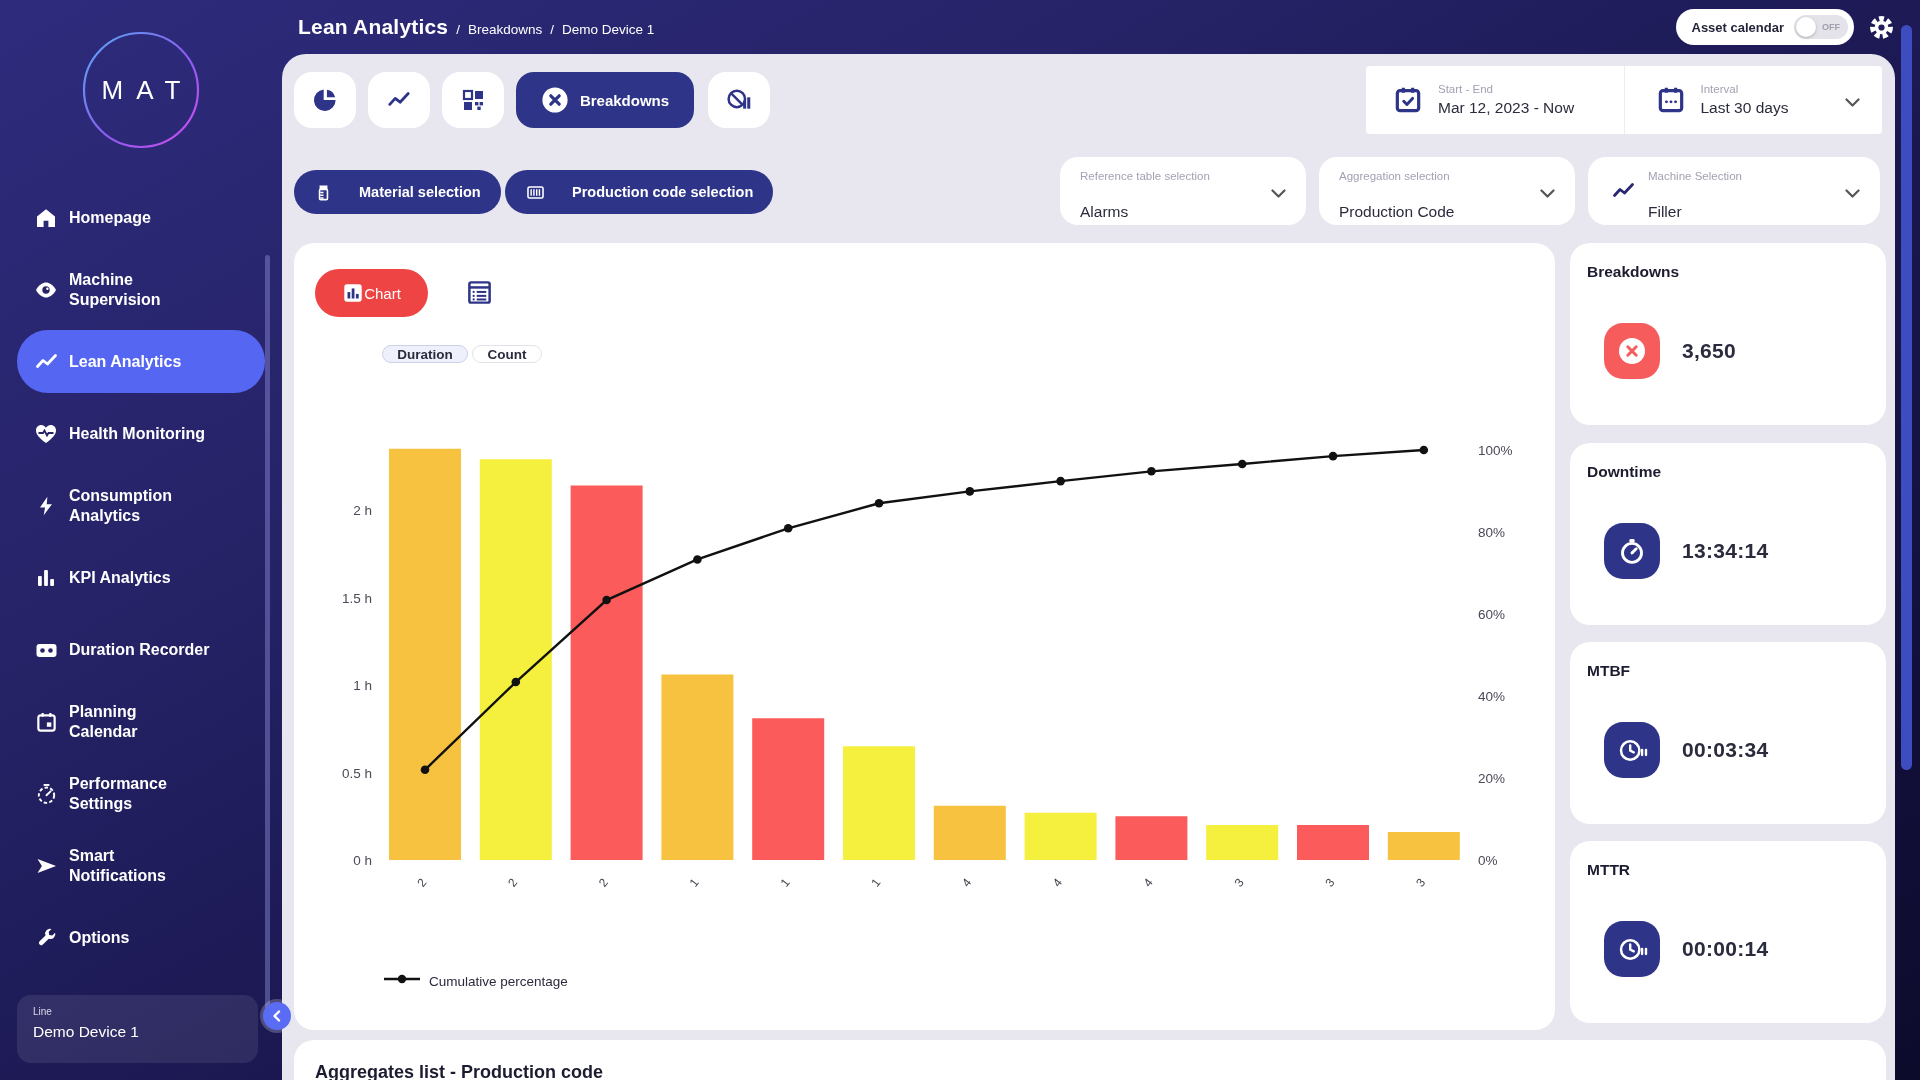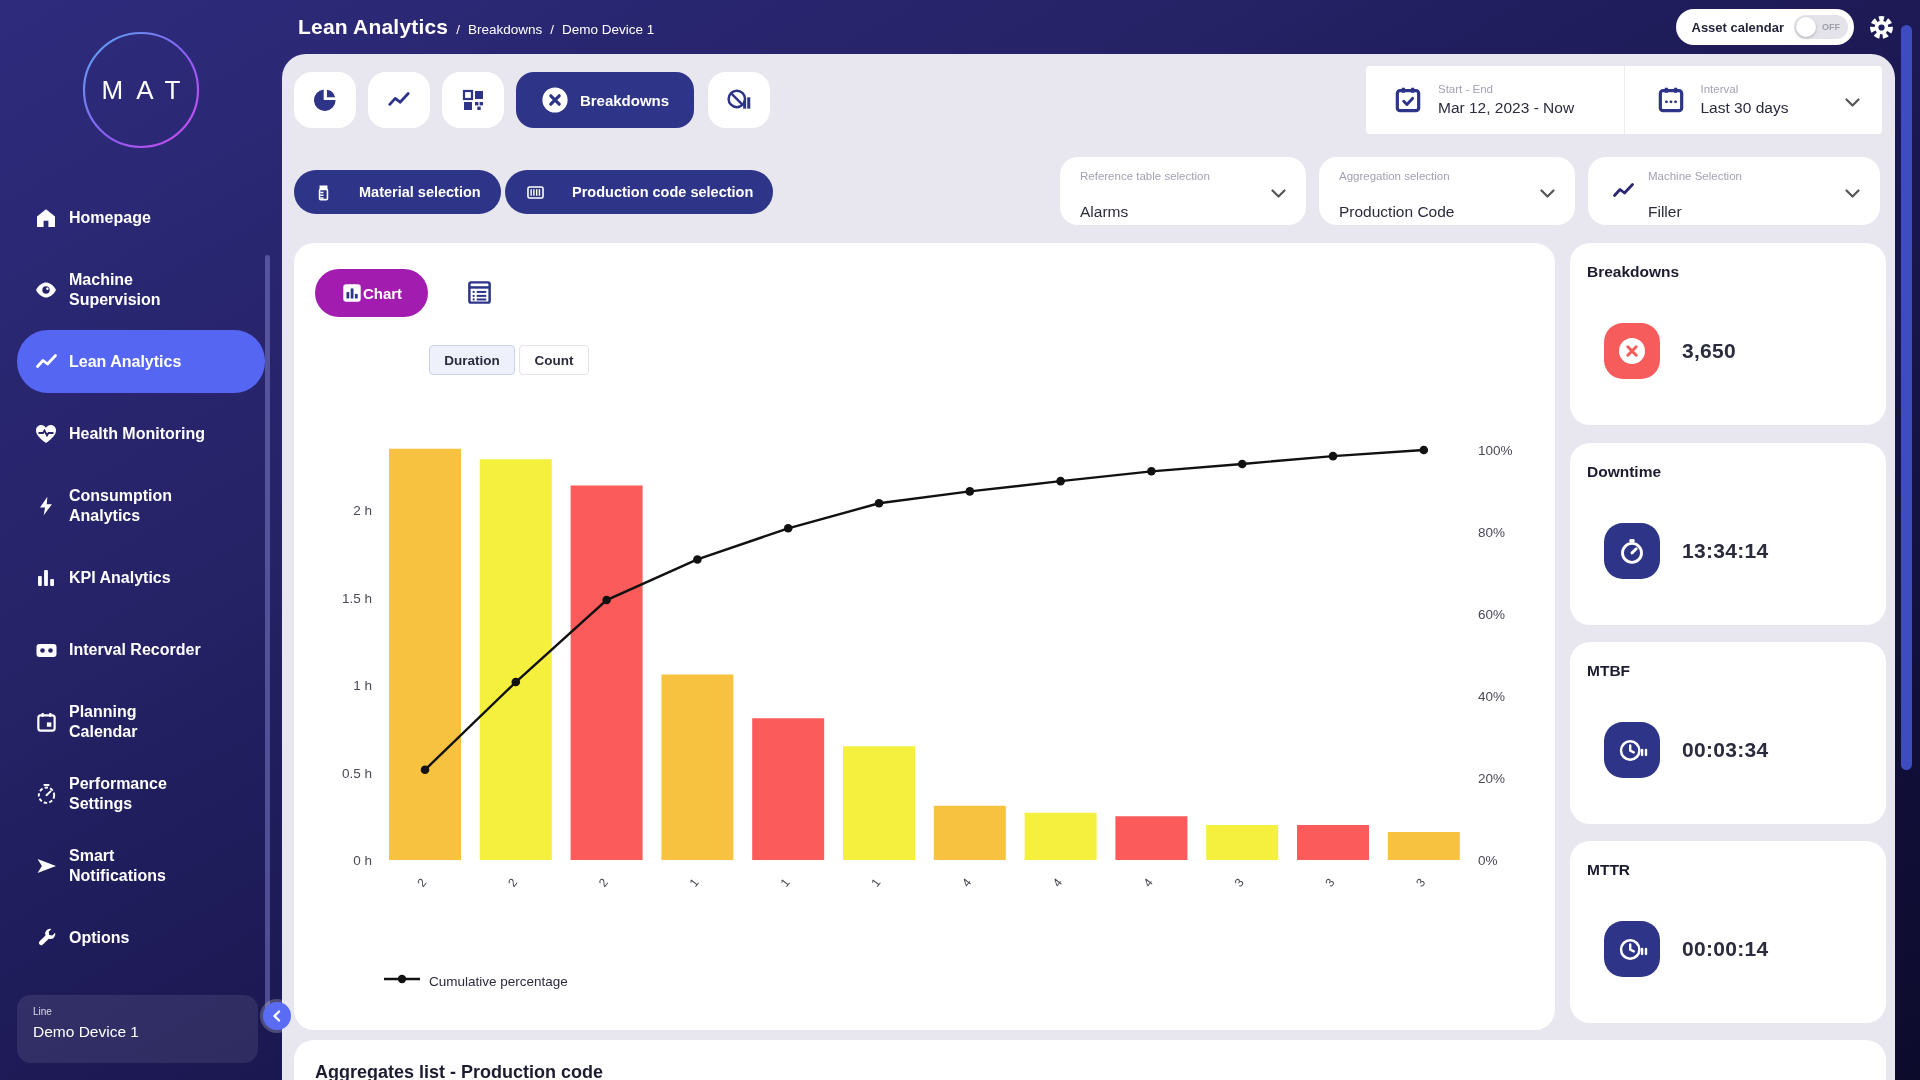--- a/index.html
+++ b/index.html
@@ -66,26 +66,26 @@
     display:flex; align-items:center; gap:26px; padding:0 20px; font-size:14.5px; font-weight:bold; cursor:pointer; }
   .dd-card { position:absolute; top:103px; height:68px; background:#fff; border-radius:18px; padding:13px 20px;
     cursor:pointer; }
   .dd-value { font-size:15.5px; color:#2b2b3e; margin-top:21px; }
   .dd-chev { position:absolute; right:20px; top:28px; }
   .dd-ico { position:absolute; left:22px; top:22px; }
   .dd-indent { margin-left:40px; }
   
   .chart-card { position:absolute; left:12px; top:189px; width:1261px; height:787px; background:#fff;
     border-radius:20px; }
-  .chart-btn { position:absolute; left:21px; top:26px; width:113px; height:48px; background:#a21caf; color:#fff;
+  .chart-btn { position:absolute; left:21px; top:26px; width:113px; height:48px; background:#ef4444; color:#fff;
     border-radius:24px; display:flex; align-items:center; justify-content:center; gap:0; font-size:15px;
-    font-weight:bold; cursor:pointer; }
+    font-weight:normal; cursor:pointer; }
   .table-ico { position:absolute; left:172px; top:36px; cursor:pointer; display:flex; }
-  .chip { position:absolute; top:102px; height:30px; border-radius:4px; display:flex; align-items:center;
-    justify-content:center; font-size:13.5px; font-weight:bold; color:#2b2b3e; cursor:pointer;margin-left:47px; }
+  .chip { position:absolute; top:102px; height:18px; border-radius:10px; display:flex; align-items:center;
+    justify-content:center; font-size:13.5px; font-weight:bold; color:#2b2b3e; cursor:pointer; }
   .chip-duration { left:88px; width:86px; background:#eef0fb; border:1px solid #ccd1ec; }
   .chip-count { left:178px; width:70px; background:#fff; border:1px solid #e2e2ea; }
   #chart-svg { position:absolute; inset:0; }
   #chart-svg text { font-family:"Liberation Sans", sans-serif; }
   .legend { position:absolute; left:90px; top:731px; display:flex; gap:9px; }
   .legend-label { font-size:13.5px; color:#2b2b3e; }
   
   .stat-card { position:absolute; left:1288px; width:316px; height:182px; background:#fff; border-radius:20px;
     padding:20px 17px; }
   .stat-title { font-size:15.5px; font-weight:bold; color:#1c1c30; }
@@ -176,21 +176,21 @@
       <span class="nav-label">KPI Analytics</span>
     </div>
     <div class="nav-item">
       <span class="nav-ico">
         <svg width="25" height="24" viewBox="0 0 24 24">
             <rect x="2" y="6" width="20" height="13" rx="3" fill="#fff"></rect>
             <circle cx="8" cy="12.5" r="2.3" fill="#262368"></circle>
             <circle cx="16" cy="12.5" r="2.3" fill="#262368"></circle>
           </svg>
         </span>
-      <span class="nav-label">Interval Recorder</span>
+      <span class="nav-label">Duration Recorder</span>
     </div>
     <div class="nav-item">
       <span class="nav-ico">
         <svg width="23" height="24" viewBox="0 0 24 24">
             <rect x="3.5" y="5" width="17" height="16" rx="2.5" fill="none" stroke="#fff" stroke-width="2.3"></rect>
             <line x1="8" y1="2.6" x2="8" y2="6.6" stroke="#fff" stroke-width="2.3"></line>
             <line x1="16" y1="2.6" x2="16" y2="6.6" stroke="#fff" stroke-width="2.3"></line>
             <rect x="12.4" y="12.4" width="4.6" height="4.6" fill="#fff"></rect>
           </svg>
         </span>

